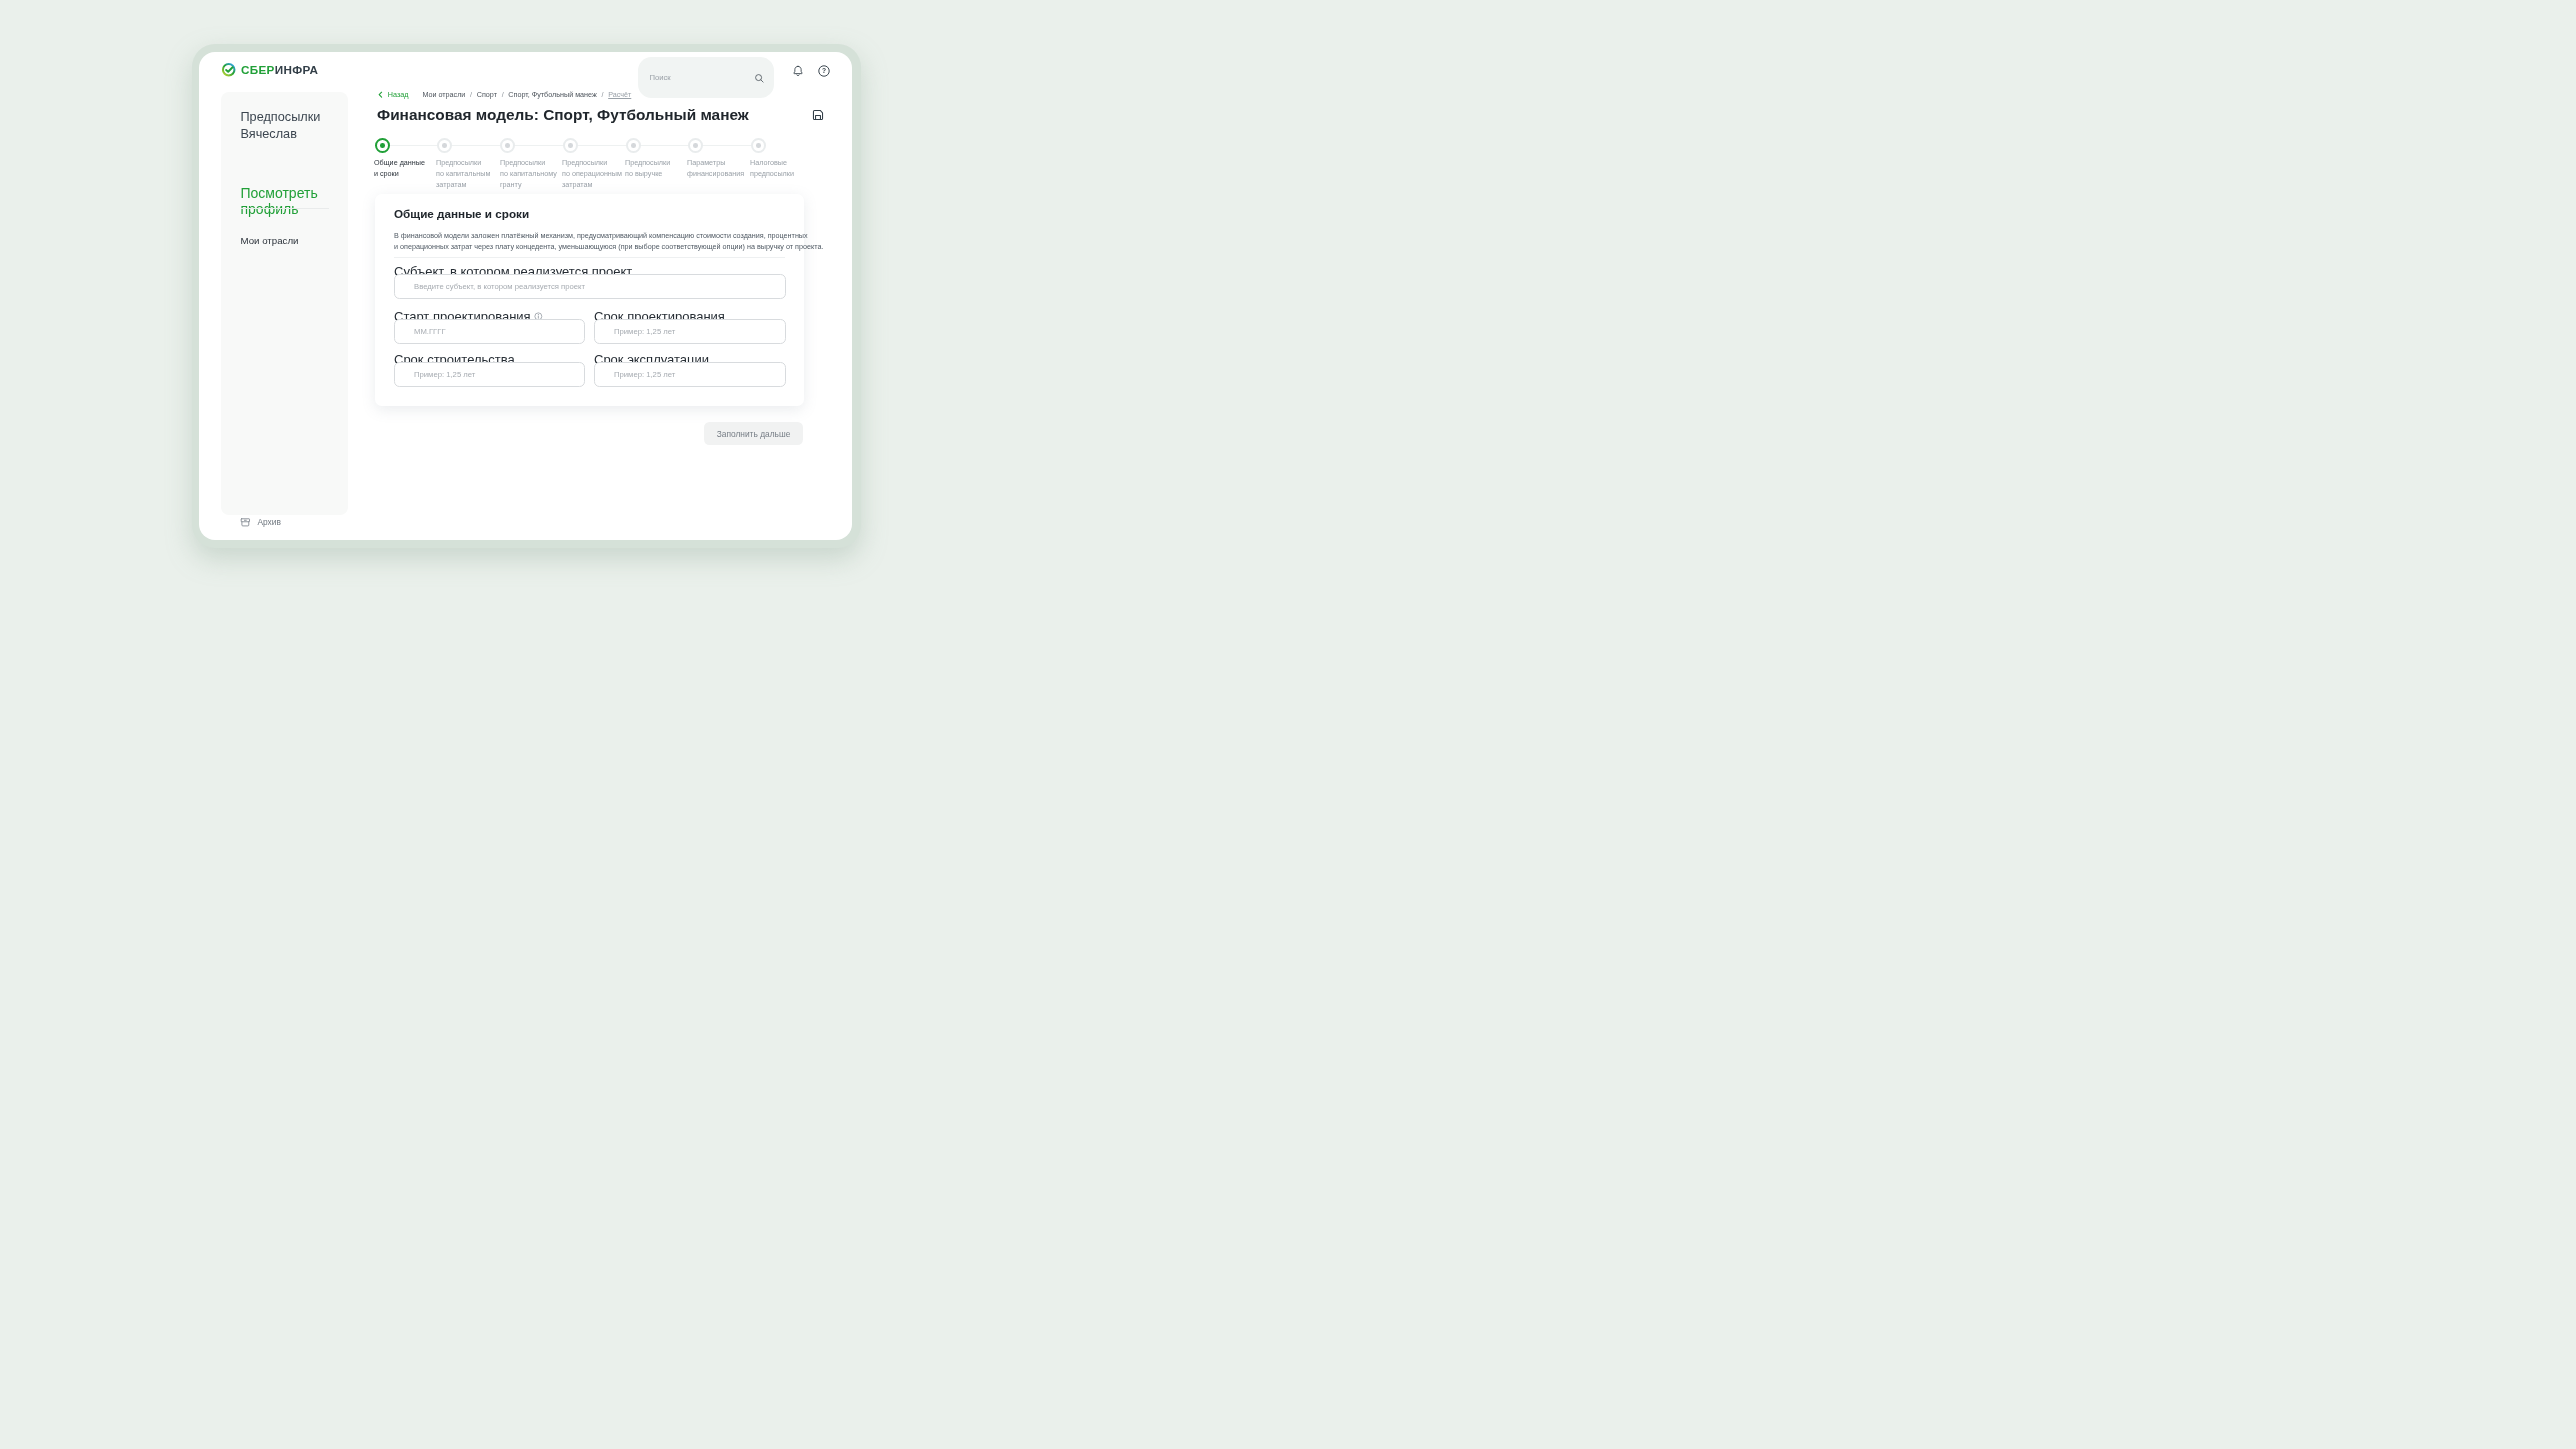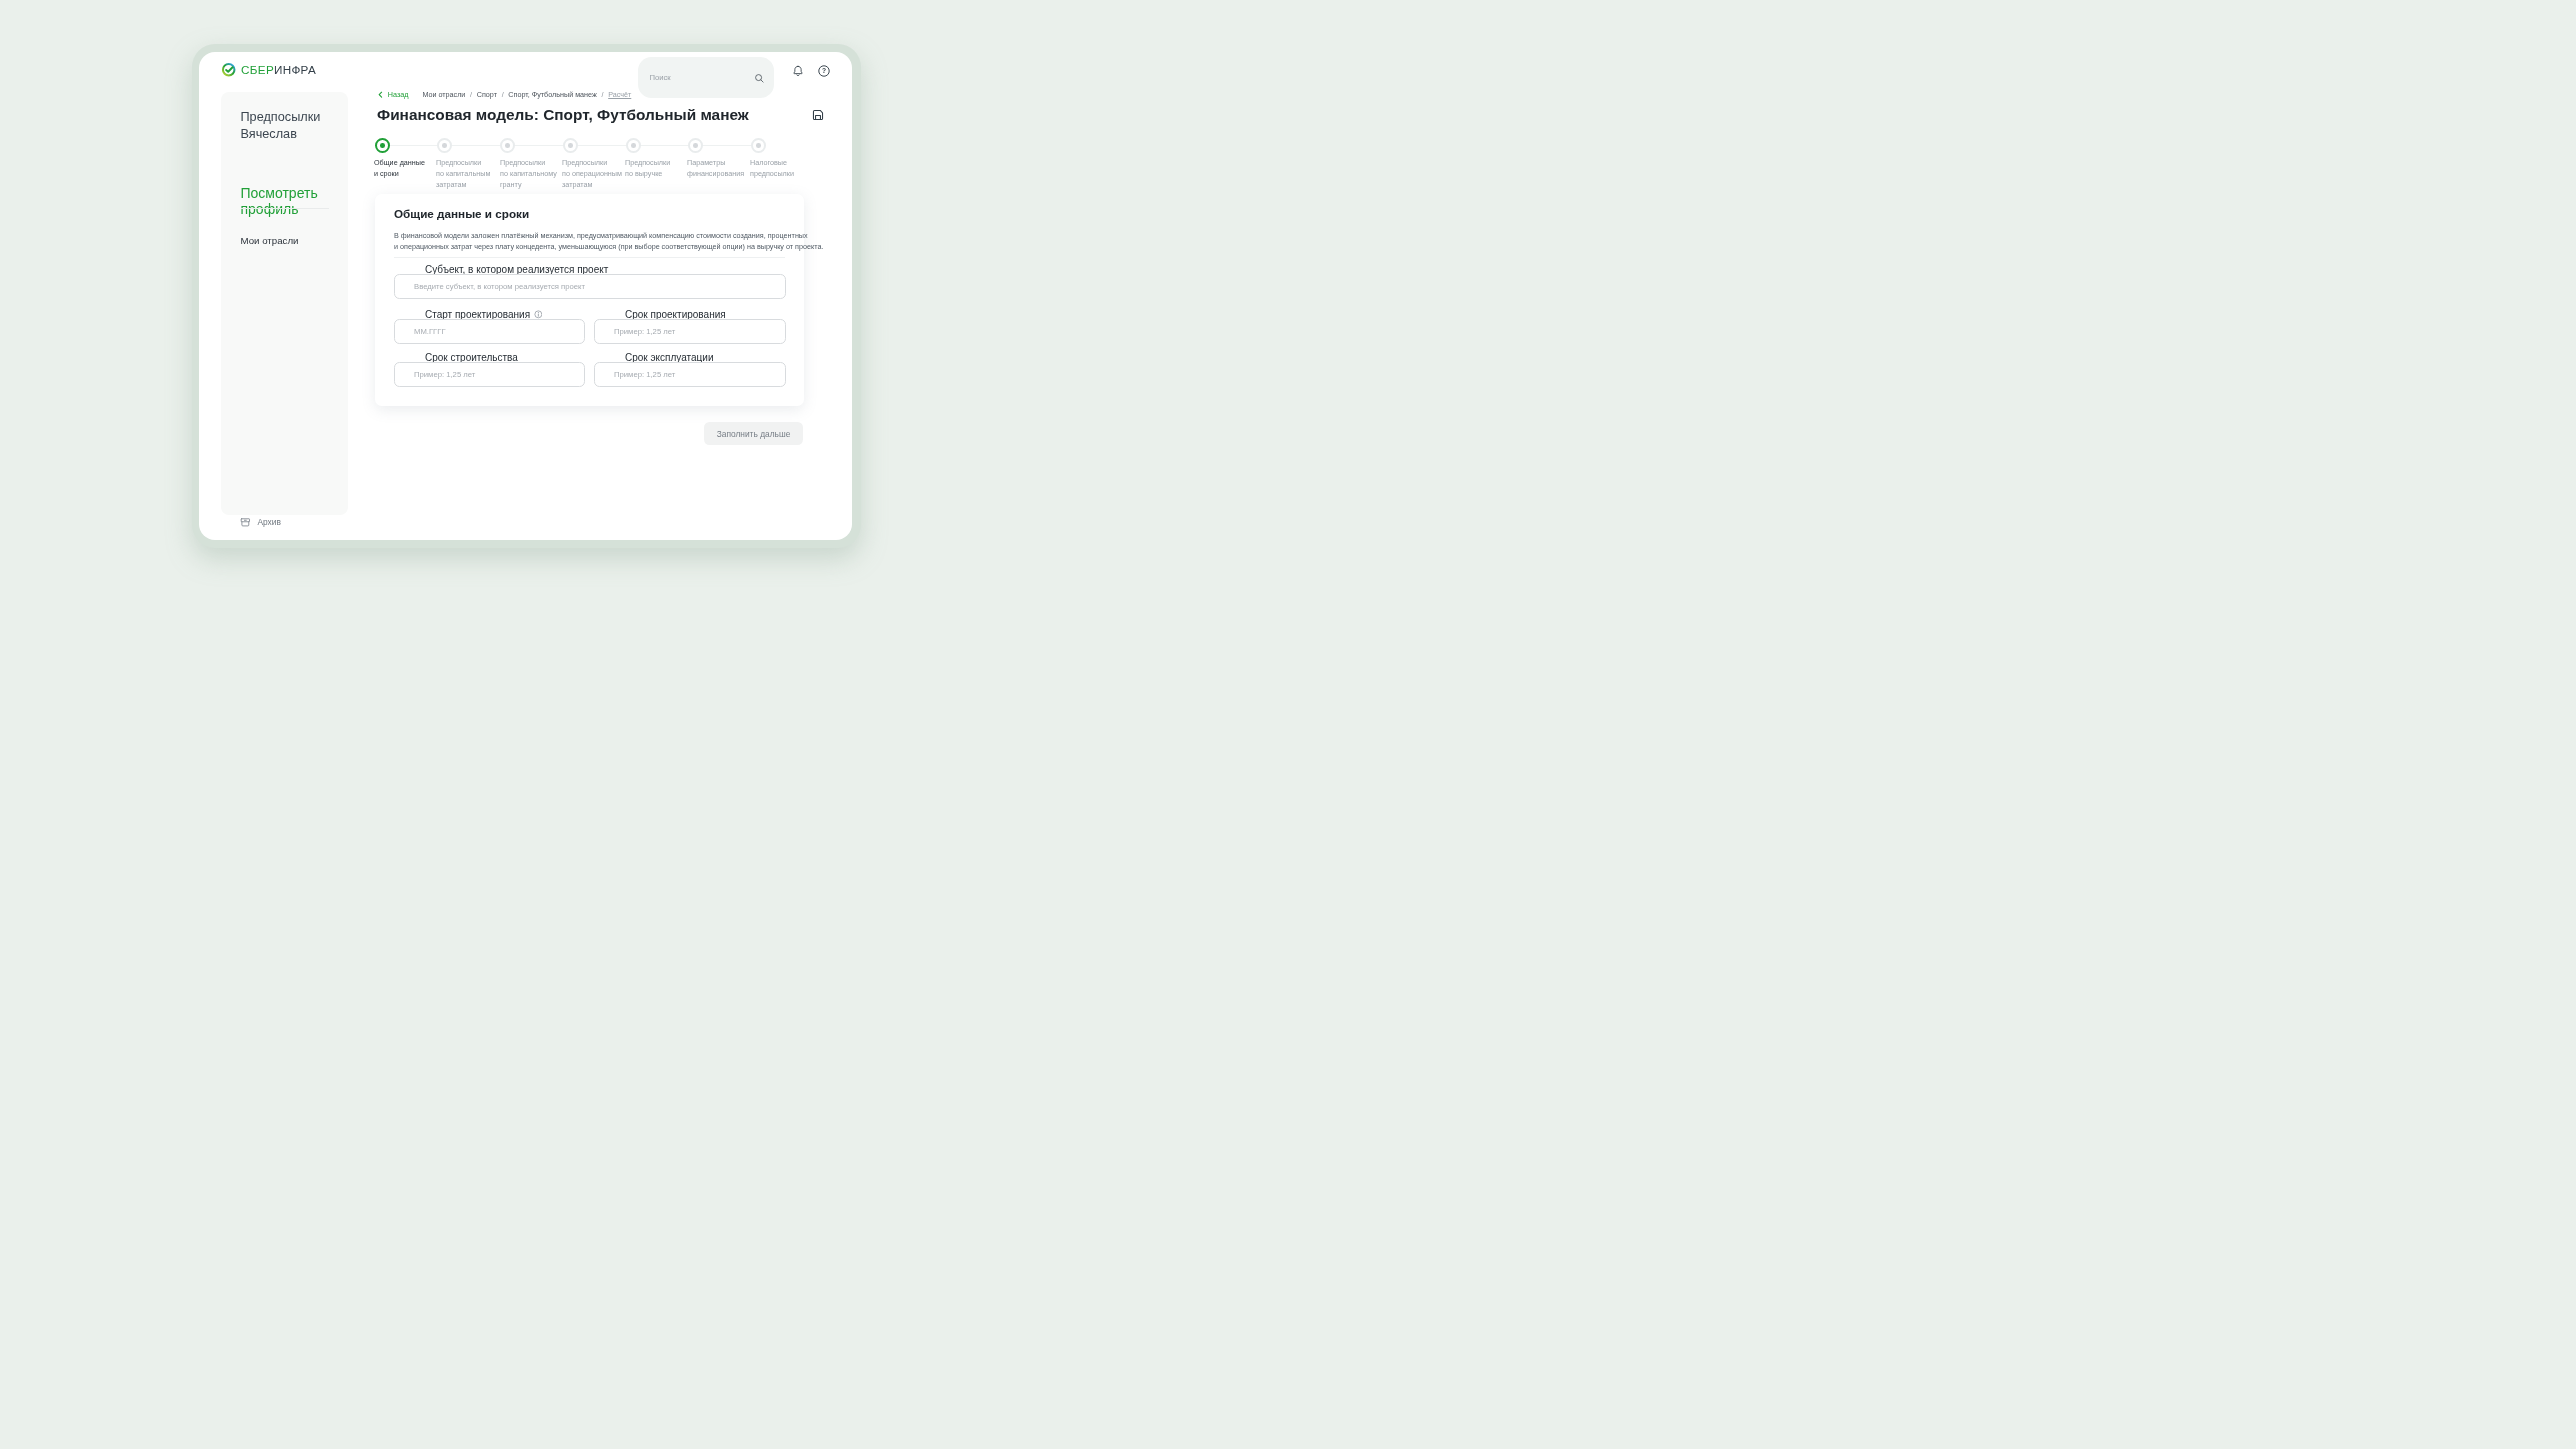--- a/index.html
+++ b/index.html
@@ -4,21 +4,21 @@
 <style>
   html,body{margin:0;padding:0;background:#eaf0eb;font-family:"Liberation Sans",sans-serif;
     -webkit-font-smoothing:antialiased;}
   .page{position:relative;width:1052px;height:592px;background:#eaf0eb;overflow:hidden;}
   .frame{position:absolute;left:192px;top:44px;width:669px;height:504px;border-radius:23px;
     background:#d5e1d8;box-shadow:0 10.7px 25.5px rgba(140,165,150,.35);}
   .window{position:absolute;left:199px;top:52px;width:653px;height:488px;border-radius:16px;
     background:#ffffff;overflow:hidden;}
   
   .logo{position:absolute;left:22px;top:10px;display:flex;align-items:center;gap:4.7px;}
-  .logo-text{font-size:11.7px;font-weight:400;letter-spacing:0.3px;line-height:1;}
+  .logo-text{font-size:11.7px;font-weight:700;letter-spacing:0.3px;line-height:1;}
   .logo-green{color:#21a038;} .logo-dark{color:#333f48;}
   .search{position:absolute;left:439px;top:5.4px;width:136px;height:41px;border-radius:13.4px;
     background:#f1f4f3;display:flex;align-items:center;padding:0 9.4px;box-sizing:border-box;}
   .search input{flex:1;border:none;outline:none;background:transparent;font-size:7.7px;
     color:#2b323a;font-family:"Liberation Sans",sans-serif;min-width:0;}
   .search input::placeholder{color:#9ba1a8;}
   .hicon{position:absolute;top:11.4px;width:14.8px;height:14.8px;display:flex;align-items:center;
     justify-content:center;cursor:pointer;}
   
   .sidebar{position:absolute;left:22px;top:40px;width:127px;height:423px;border-radius:8px;
@@ -52,21 +52,21 @@
   .step-label{position:absolute;top:105px;width:60px;font-size:7.2px;line-height:1.55;
     color:#9aa1a8;white-space:pre-line;}
   .step-label.active{color:#2c333b;}
   
   .card{position:absolute;left:176px;top:142px;width:429px;height:212px;border-radius:6.7px;
     background:#fff;box-shadow:0 3.4px 13.4px rgba(130,145,155,.16);}
   .card-title{position:absolute;left:19px;top:13.4px;font-size:11.7px;font-weight:600;color:#20262c;}
   .card-desc{position:absolute;left:19px;top:36px;font-size:7.2px;line-height:1.55;color:#4f5963;
     white-space:pre;}
   .card-divider{position:absolute;left:19px;right:19px;top:63px;height:0.7px;background:#eef0f1;}
-  .f-label{position:absolute;font-size:10px;color:#262d34;display:flex;align-items:center;gap:3.4px;margin-left:31px;}
+  .f-label{position:absolute;font-size:13px;color:#262d34;display:flex;align-items:center;gap:3.4px;}
   .f-input{position:absolute;height:25px;border:0.7px solid #d8dbde;border-radius:5.4px;background:#fff;
     box-sizing:border-box;font-size:7.7px;color:#2b323a;padding:0 19px;outline:none;
     font-family:"Liberation Sans",sans-serif;}
   .f-input::placeholder{color:#a6abb1;}
   .lab1{left:19px;top:70px;} .inp1{left:19px;top:80px;width:392px;}
   .lab2{left:19px;top:115px;} .inp2{left:19px;top:125px;width:191px;}
   .lab3{left:219px;top:115px;} .inp3{left:219px;top:125px;width:192px;}
   .lab4{left:19px;top:158px;} .inp4{left:19px;top:168px;width:191px;}
   .lab5{left:219px;top:158px;} .inp5{left:219px;top:168px;width:192px;}
   

